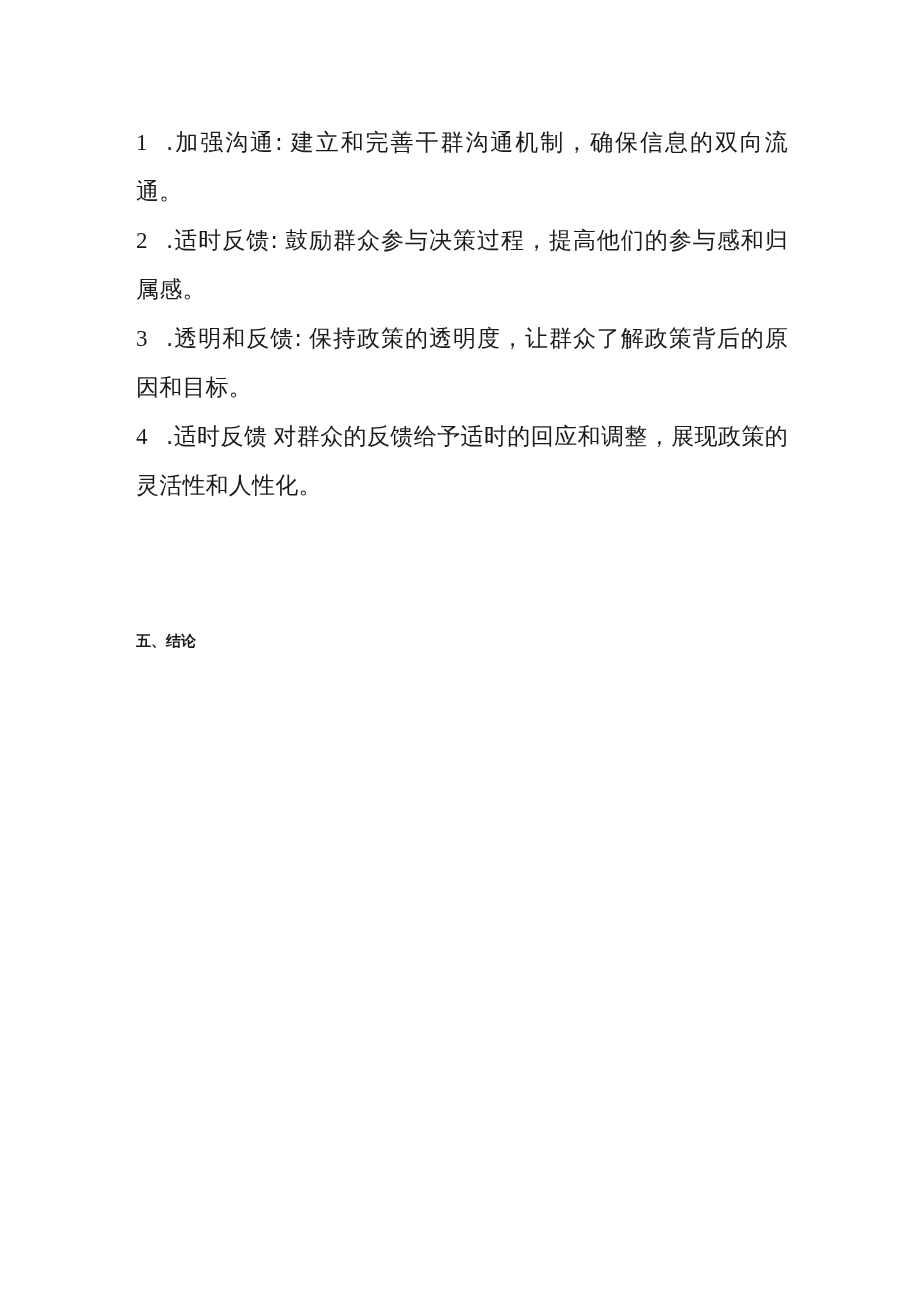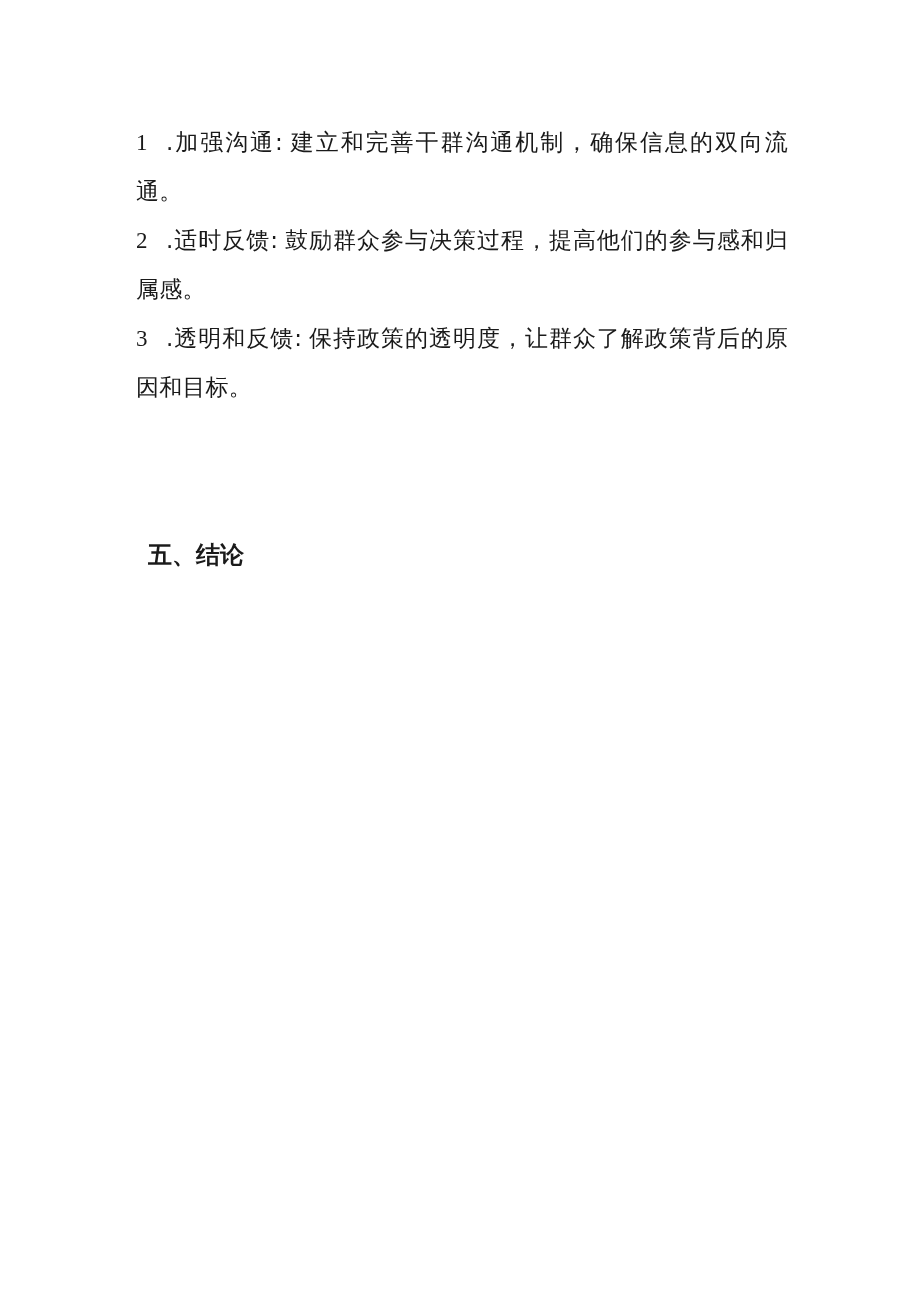--- a/index.html
+++ b/index.html
@@ -34,37 +34,38 @@
     }
     .num {
       display: inline-block;
       width: 30px;
       font-family: "Liberation Serif", "DejaVu Serif", serif;
     }
     .section-gap {
       height: 107px;
     }
     .heading {
-      font-size: 24px;
+      font-size: 15px;
       line-height: 49px;
-      margin: 12px;
+      margin: 0;
     }
   </style>
 </head>
 <body>
 
 <div class="page">
 
   <div>
     <p class="p list-item"><span class="num">1</span><span>.加强沟通:</span><span style="margin-left:6px">建立和完善干群沟通机制，确保信息的双向流通。</span></p>
 
     <p class="p list-item"><span class="num">2</span><span>.适时反馈:</span><span style="margin-left:6px">鼓励群众参与决策过程，提高他们的参与感和归属感。</span></p>
 
     <p class="p list-item"><span class="num">3</span><span>.透明和反馈:</span><span style="margin-left:6px">保持政策的透明度，让群众了解政策背后的原因和目标。</span></p>
 
+    <p class="p list-item"><span class="num">4</span><span>.适时反馈</span><span style="margin-left:6px">对群众的反馈给予适时的回应和调整，展现政策的灵活性和人性化。</span></p>
   </div>
 
   <div class="section-gap"></div>
 
   <h2 class="heading">五、结论</h2>
 
 
 </div>
 
 </body></html>

